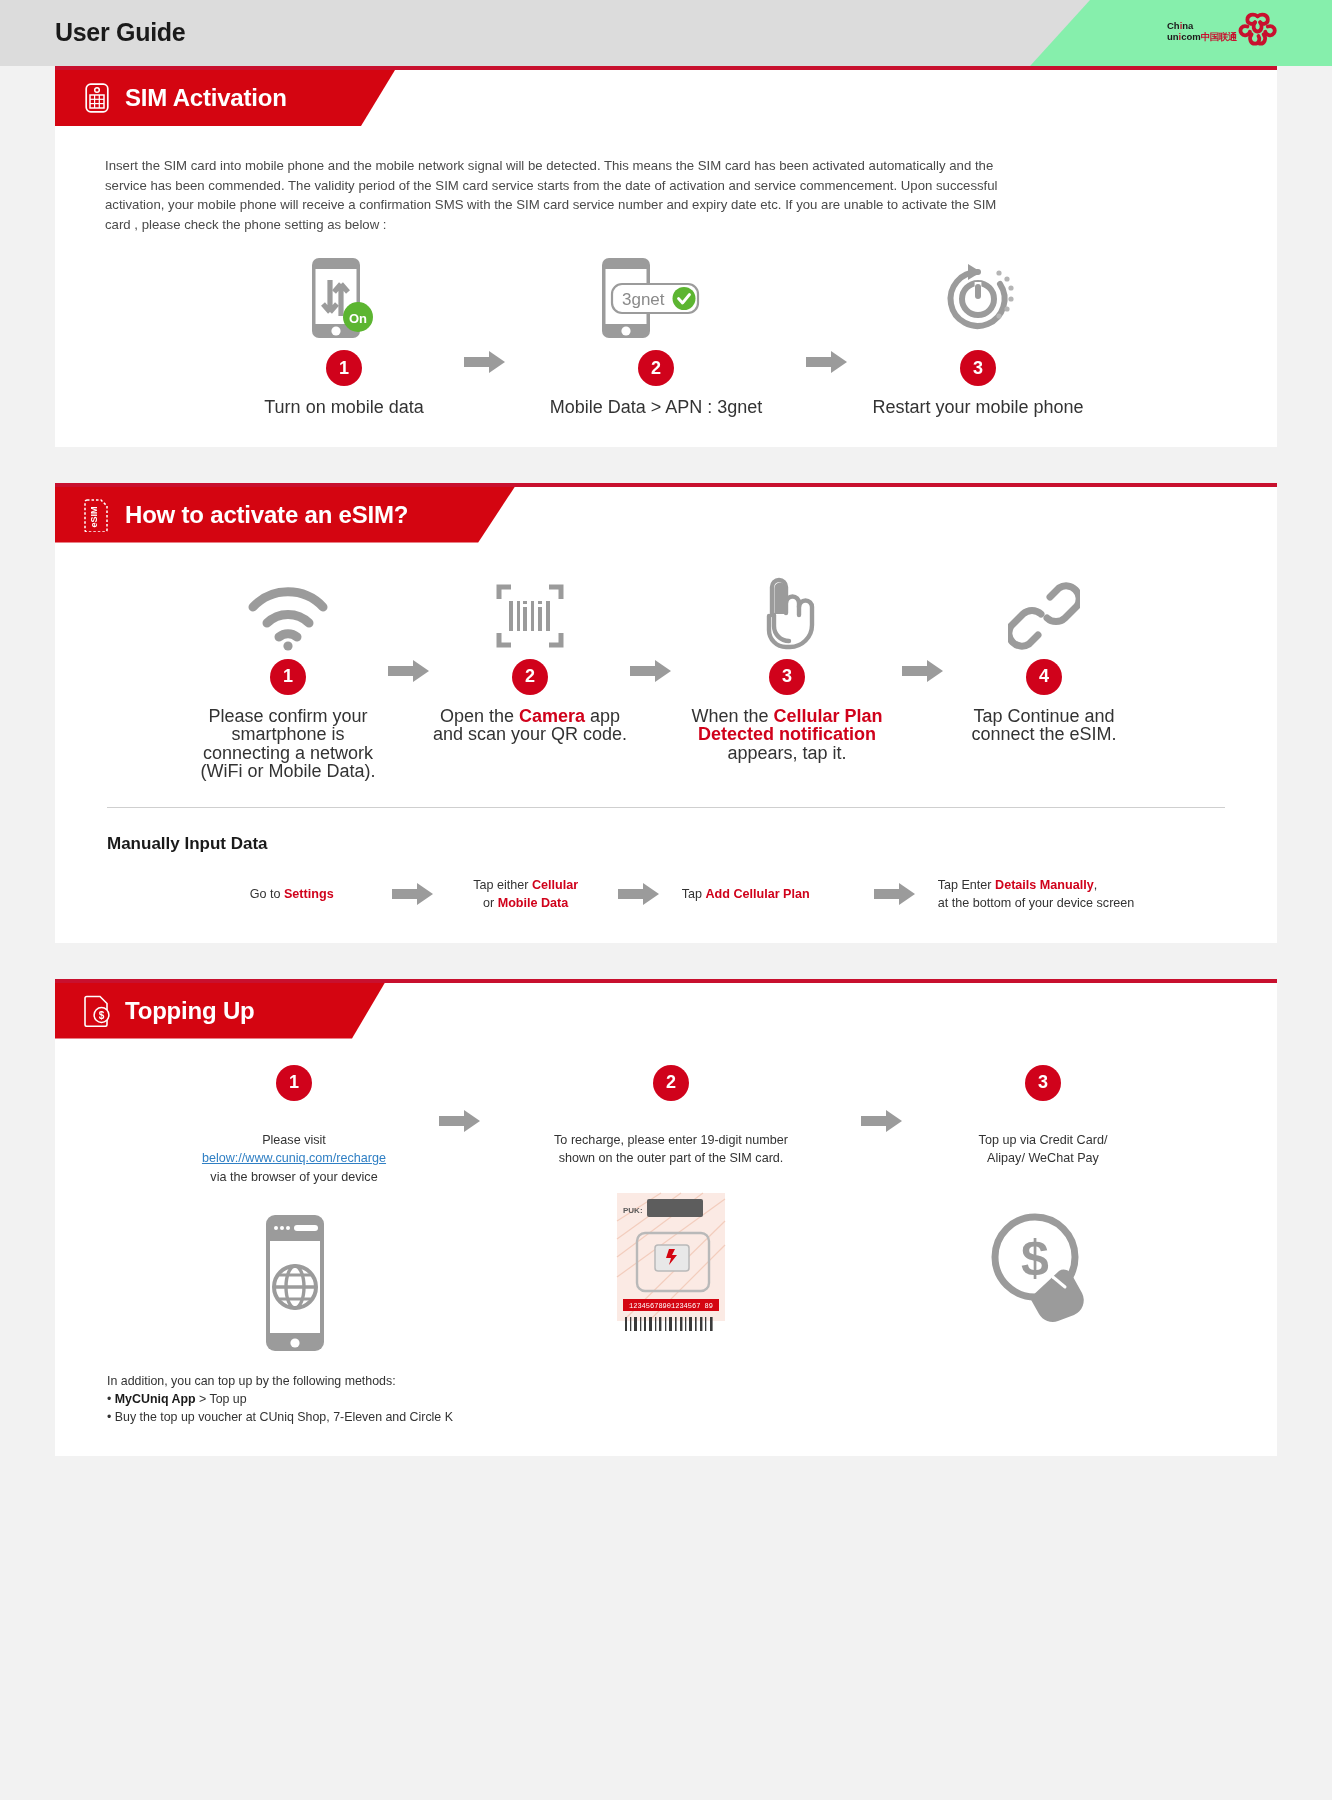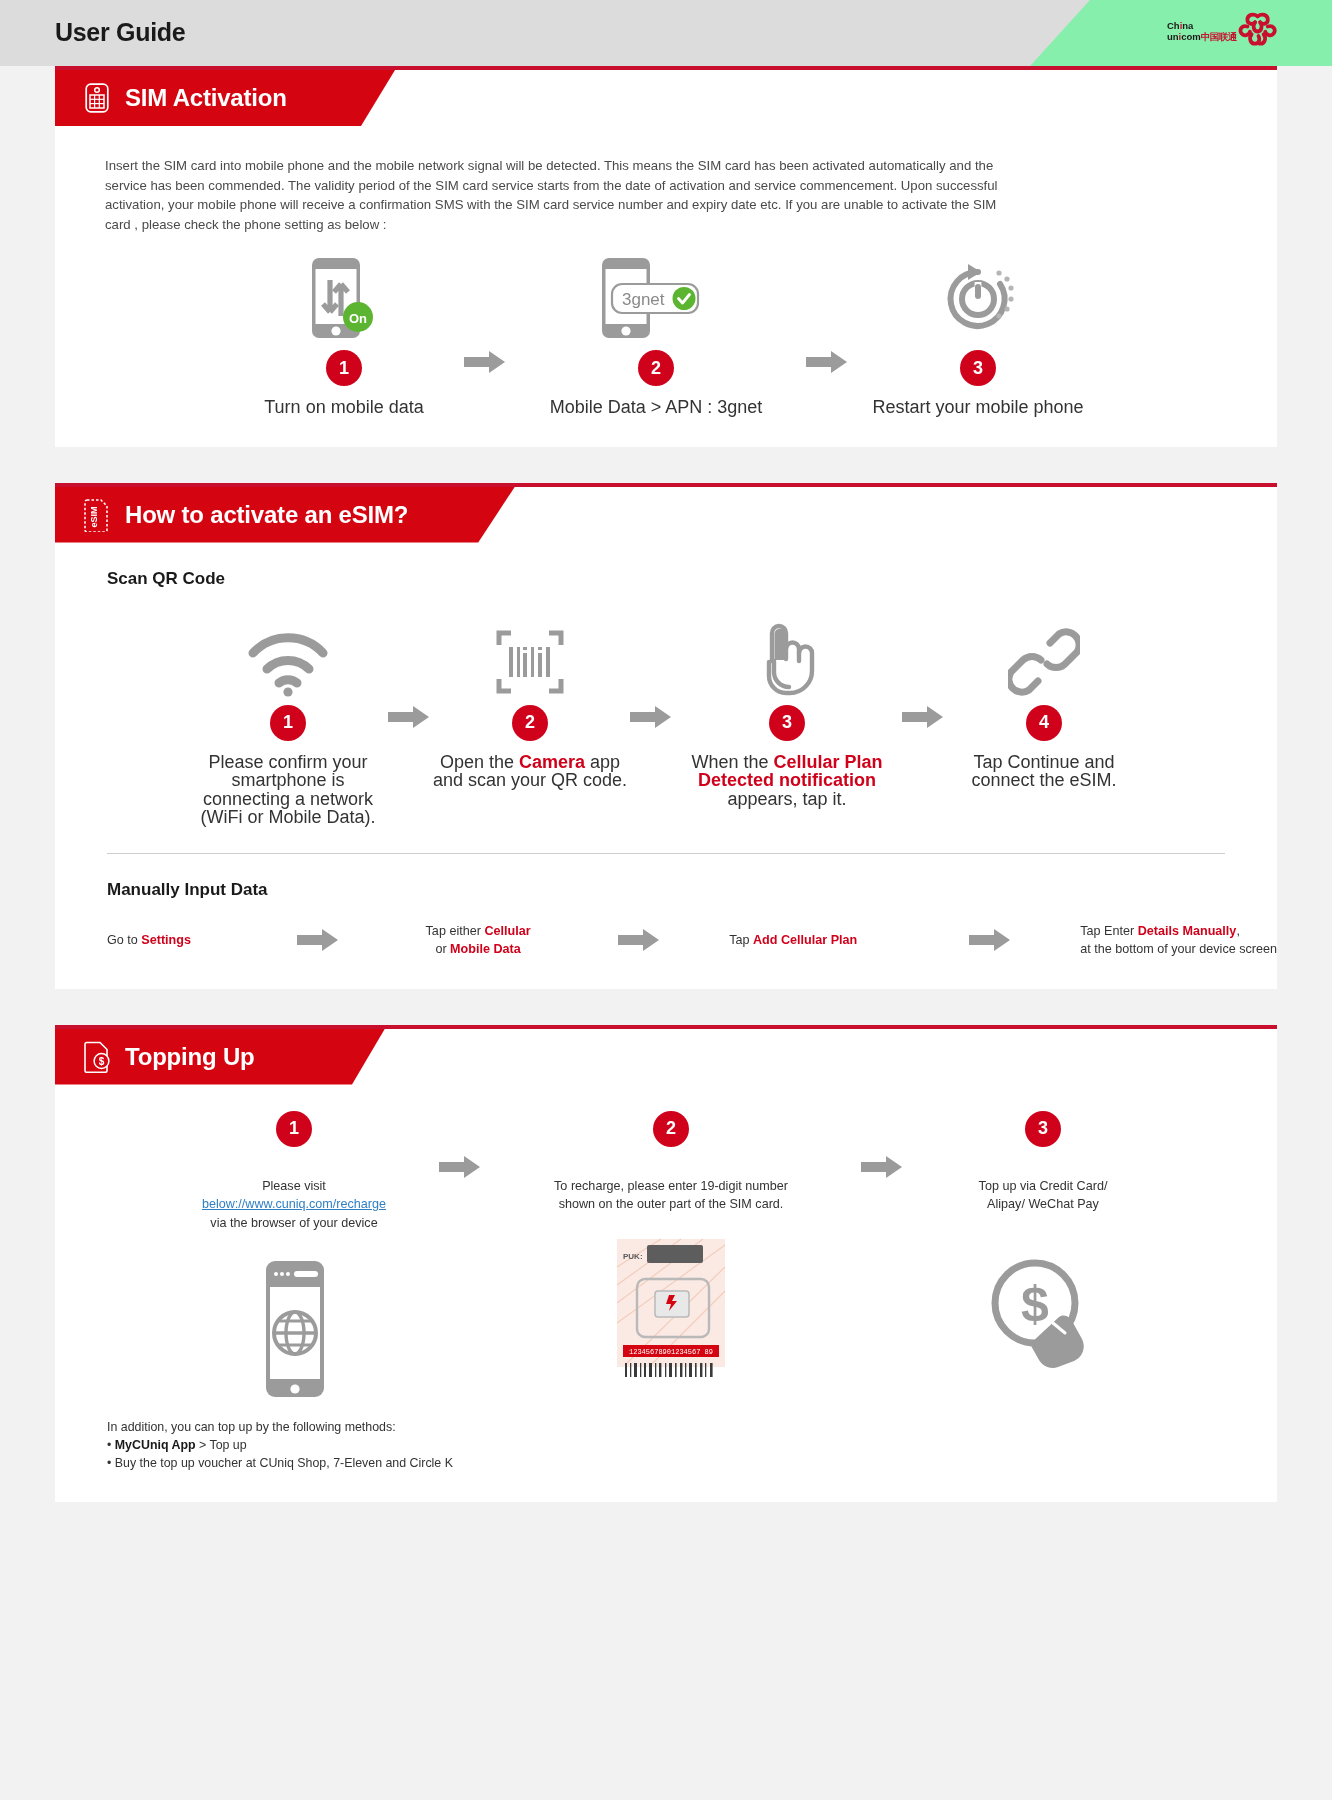--- a/index.html
+++ b/index.html
@@ -170,21 +170,21 @@
   }
   .divider {
     height: 1px;
     background: #cfcfcf;
     margin: 26px 52px 0 52px;
   }
 
   .manual-row {
     display: flex;
     align-items: center;
-    justify-content: space-between;
+    justify-content: center;
     padding: 22px 0 0 52px;
     gap: 0;
   }
   .manual-item {
     font-size: 12.6px;
     color: #333;
     line-height: 18.5px;
   }
   .manual-arrow { width: 42px; height: 24px; margin: 0 22px; flex: 0 0 auto; }
 
@@ -328,21 +328,20 @@
         <span class="banner-icon">
           <svg viewBox="0 0 26 34" width="26" height="34">
             <path d="M3 2 h14 l6 6 v24 a2 2 0 0 1 -2 2 h-18 a2 2 0 0 1 -2 -2 v-28 a2 2 0 0 1 2 -2 z" fill="none" stroke="#fff" stroke-width="1.5" stroke-dasharray="2.5 2"></path>
             <text x="13" y="19" font-family="Liberation Sans, sans-serif" font-size="9" font-weight="bold" fill="#fff" text-anchor="middle" transform="rotate(-90 13 19)">eSIM</text>
           </svg>
         </span>
         <span class="banner-title">How to activate an eSIM?</span>
       </div>
     </div>
     <div class="card-body">
-      <div class="subhead">Scan QR Code</div>
 
       <div class="steps">
 
         <div class="step" style="width:200px;">
           <div class="step-icon">
             <svg width="86" height="70" viewBox="0 0 86 70">
               <g fill="none" stroke="#9b9b9b" stroke-linecap="round">
                 <path d="M8 26 A48 48 0 0 1 78 26" stroke-width="9"></path>
                 <path d="M22 42 A30 30 0 0 1 64 42" stroke-width="9"></path>
                 <path d="M34 56 A14 14 0 0 1 52 56" stroke-width="9"></path>

